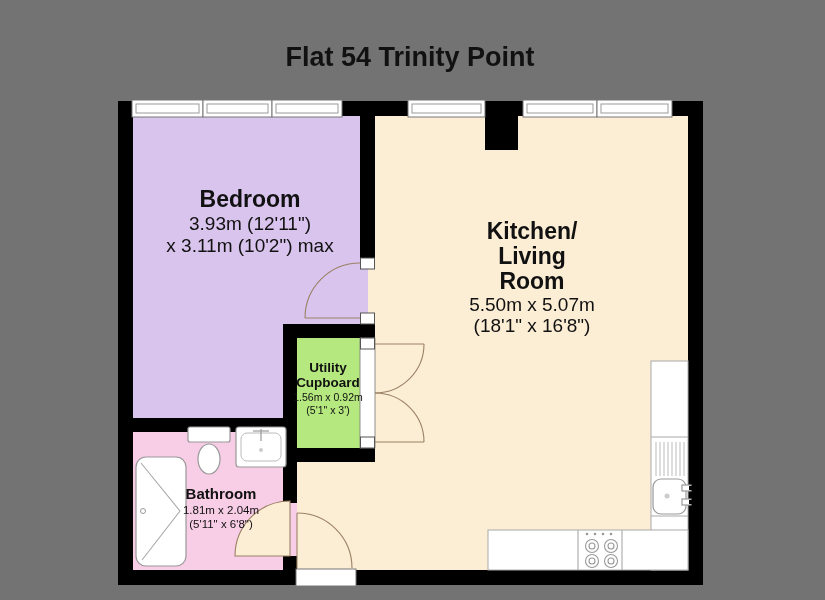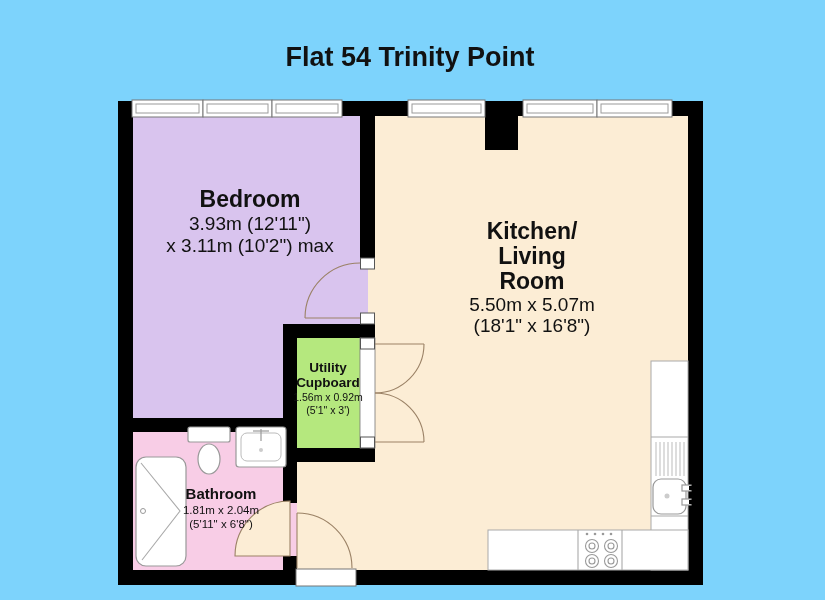--- a/index.html
+++ b/index.html
@@ -1,16 +1,16 @@
 <!DOCTYPE html>
 <html><head>
 <meta charset="utf-8">
 <style>
   html,body { margin:0; padding:0; background:#ffffff; }
-  .page { position:relative; width:825px; height:600px; background:#7dd3fc; overflow:hidden; }
+  .page { position:relative; width:825px; height:600px; background:#737373; overflow:hidden; }
   svg { display:block; }
   text { fill:#111111; font-family:"Liberation Sans", sans-serif; }
   .title-text { font-size:27px; font-weight:bold; }
   .room-name-lg { font-size:23px; font-weight:bold; }
   .room-dim-lg { font-size:19px; }
   .room-name-md { font-size:15px; font-weight:bold; }
   .room-dim-md { font-size:11.5px; }
   .room-name-sm { font-size:13.5px; font-weight:bold; }
   .room-dim-sm { font-size:10.5px; }
   .fixture { fill:#ffffff; stroke:#999999; stroke-width:1.2; }

